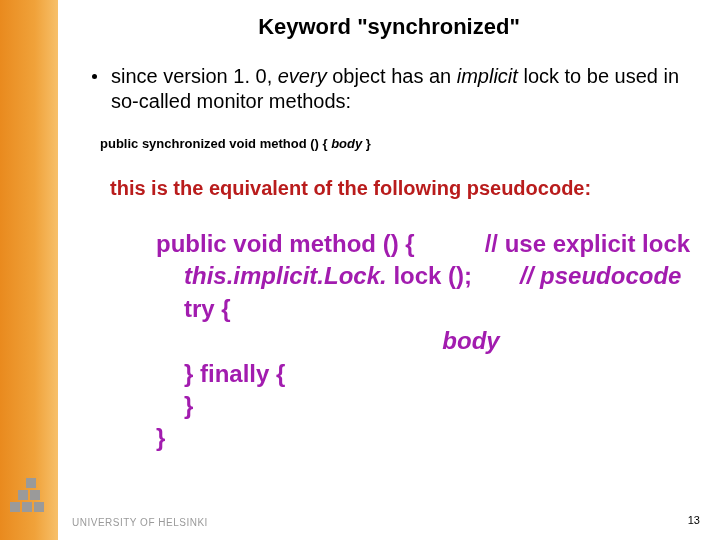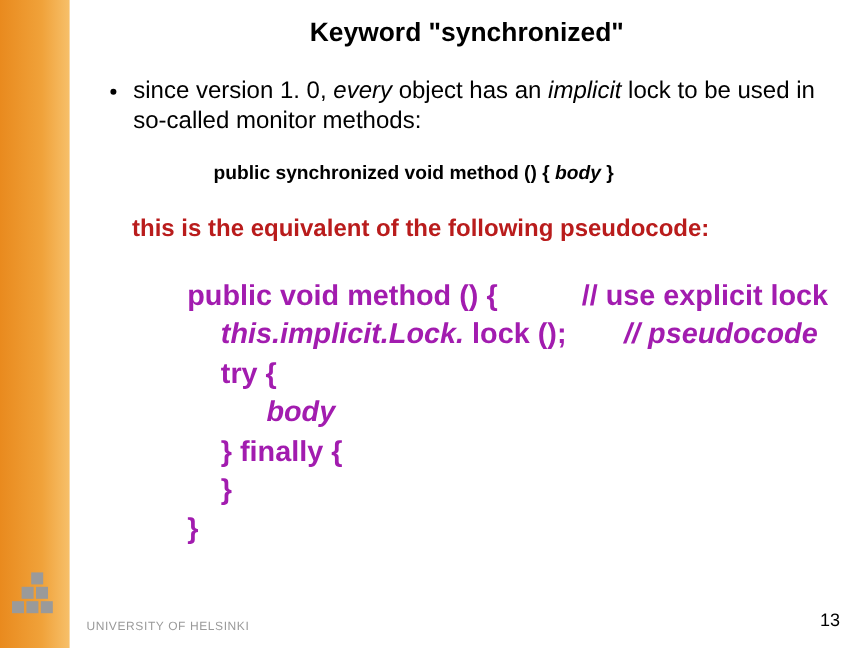--- a/index.html
+++ b/index.html
@@ -49,50 +49,50 @@
     margin-right: 14px;
     flex-shrink: 0;
   }
   .bullet-text {
     font-size: 20px;
     line-height: 1.25;
     color: #000;
   }
   .code1 {
     margin-top: 22px;
-    margin-left: 120px;
-    font-size: 16px;
+    margin-left: 42px;
+    font-size: 13px;
     color: #000;
   }
   .equiv {
     margin-top: 26px;
     margin-left: 52px;
     margin-right: 20px;
     font-size: 20px;
     color: #b91c1c;
   }
   .code2 {
     margin-top: 28px;
     margin-left: 98px;
     font-size: 24px;
     line-height: 1.35;
     color: #a21caf;
   }
   .bold { font-weight: bold; }
-  .italic { font-style: italic; }
+  .italic { font-style: italic; text-align: center; }
   .logo {
     position: absolute;
     left: 10px;
     bottom: 10px;
   }
   .page-num {
     position: absolute;
     right: 20px;
     bottom: 14px;
-    font-size: 15px;
+    font-size: 11px;
     color: #000;
   }
   .uh-text {
     position: absolute;
     left: 72px;
     bottom: 12px;
     font-size: 10px;
     letter-spacing: 0.5px;
     color: #9a9a9a;
   }

